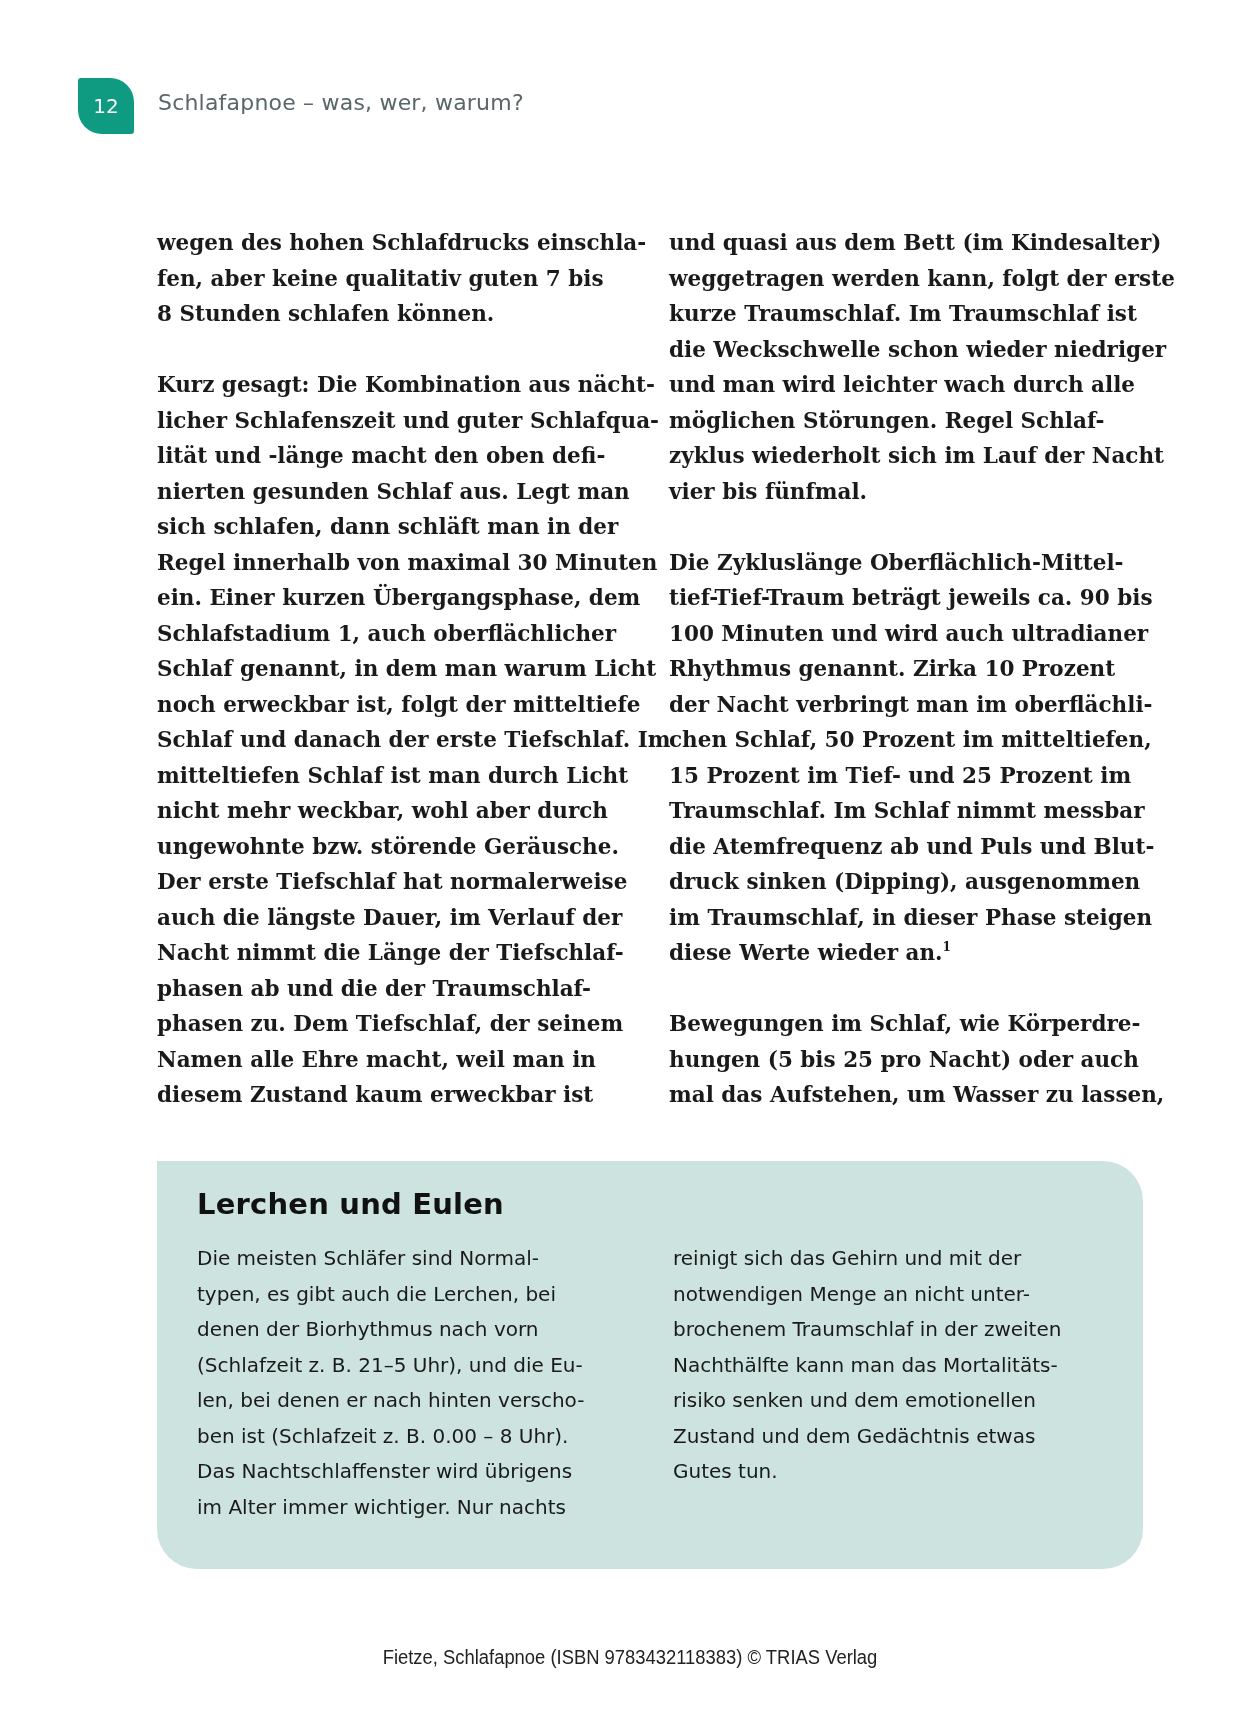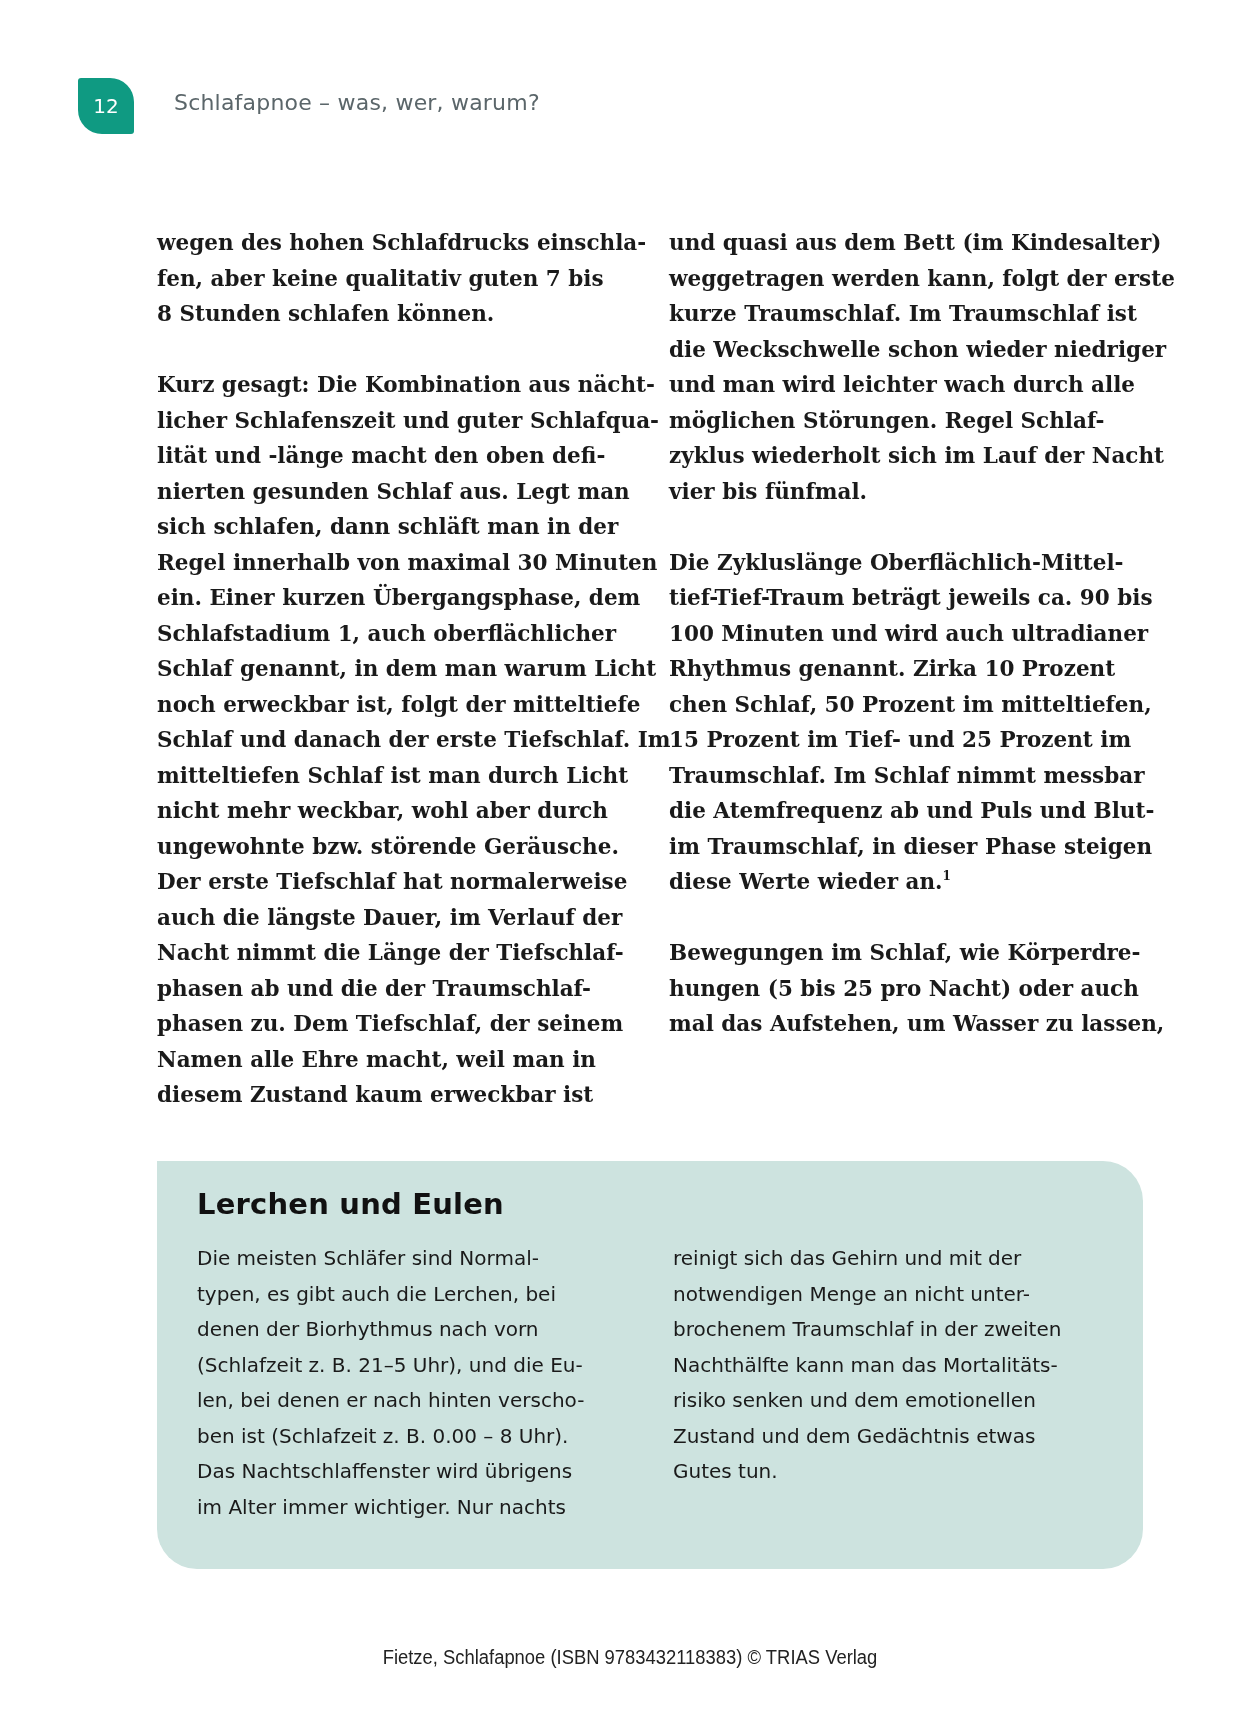--- a/index.html
+++ b/index.html
@@ -11,21 +11,20 @@
     border-top-right-radius: 4px; border-top-left-radius: 4px;
     border-bottom-left-radius: 24px; border-bottom-right-radius: 4px;
     display: flex; align-items: center; justify-content: center;
     font-family: "DejaVu Sans", sans-serif; font-size: 20px;
   }
   .badge.shape { border-radius: 3px 24px 3px 24px; text-align: right; }
   .running-head {
     position: absolute; left: 158px; top: 90px;
     font-family: "DejaVu Sans", sans-serif; font-size: 22px; color: #5b666a;
     letter-spacing: 0.2px;
-    margin-left: 16px;
   }
   .col {
     position: absolute; top: 225px; width: 470px;
     font-family: "DejaVu Serif", serif; font-size: 21.5px; line-height: 35.5px;
     color: #1a1a1a;
     font-weight: bold;
   }
   .col.left { left: 157px; }
   .col.right { left: 669px; }
   .line { white-space: nowrap; display: block; height: 35.5px; }
@@ -99,24 +98,26 @@
     <span class="line">die Weckschwelle schon wieder niedriger</span>
     <span class="line">und man wird leichter wach durch alle</span>
     <span class="line">möglichen Störungen. Regel Schlaf-</span>
     <span class="line">zyklus wiederholt sich im Lauf der Nacht</span>
     <span class="line">vier bis fünfmal.</span>
     <span class="gap"></span>
     <span class="line">Die Zykluslänge Oberflächlich-Mittel-</span>
     <span class="line">tief-Tief-Traum beträgt jeweils ca. 90 bis</span>
     <span class="line">100 Minuten und wird auch ultradianer</span>
     <span class="line">Rhythmus genannt. Zirka 10 Prozent</span>
+    <span class="line">der Nacht verbringt man im oberflächli-</span>
     <span class="line">chen Schlaf, 50 Prozent im mitteltiefen,</span>
     <span class="line">15 Prozent im Tief- und 25 Prozent im</span>
     <span class="line">Traumschlaf. Im Schlaf nimmt messbar</span>
     <span class="line">die Atemfrequenz ab und Puls und Blut-</span>
+    <span class="line">druck sinken (Dipping), ausgenommen</span>
     <span class="line">im Traumschlaf, in dieser Phase steigen</span>
     <span class="line">diese Werte wieder an.<sup>1</sup></span>
     <span class="gap"></span>
     <span class="line">Bewegungen im Schlaf, wie Körperdre-</span>
     <span class="line">hungen (5 bis 25 pro Nacht) oder auch</span>
     <span class="line">mal das Aufstehen, um Wasser zu lassen,</span>
   </div>
 
 <div class="infobox">
   <div class="infobox-title">Lerchen und Eulen</div>

